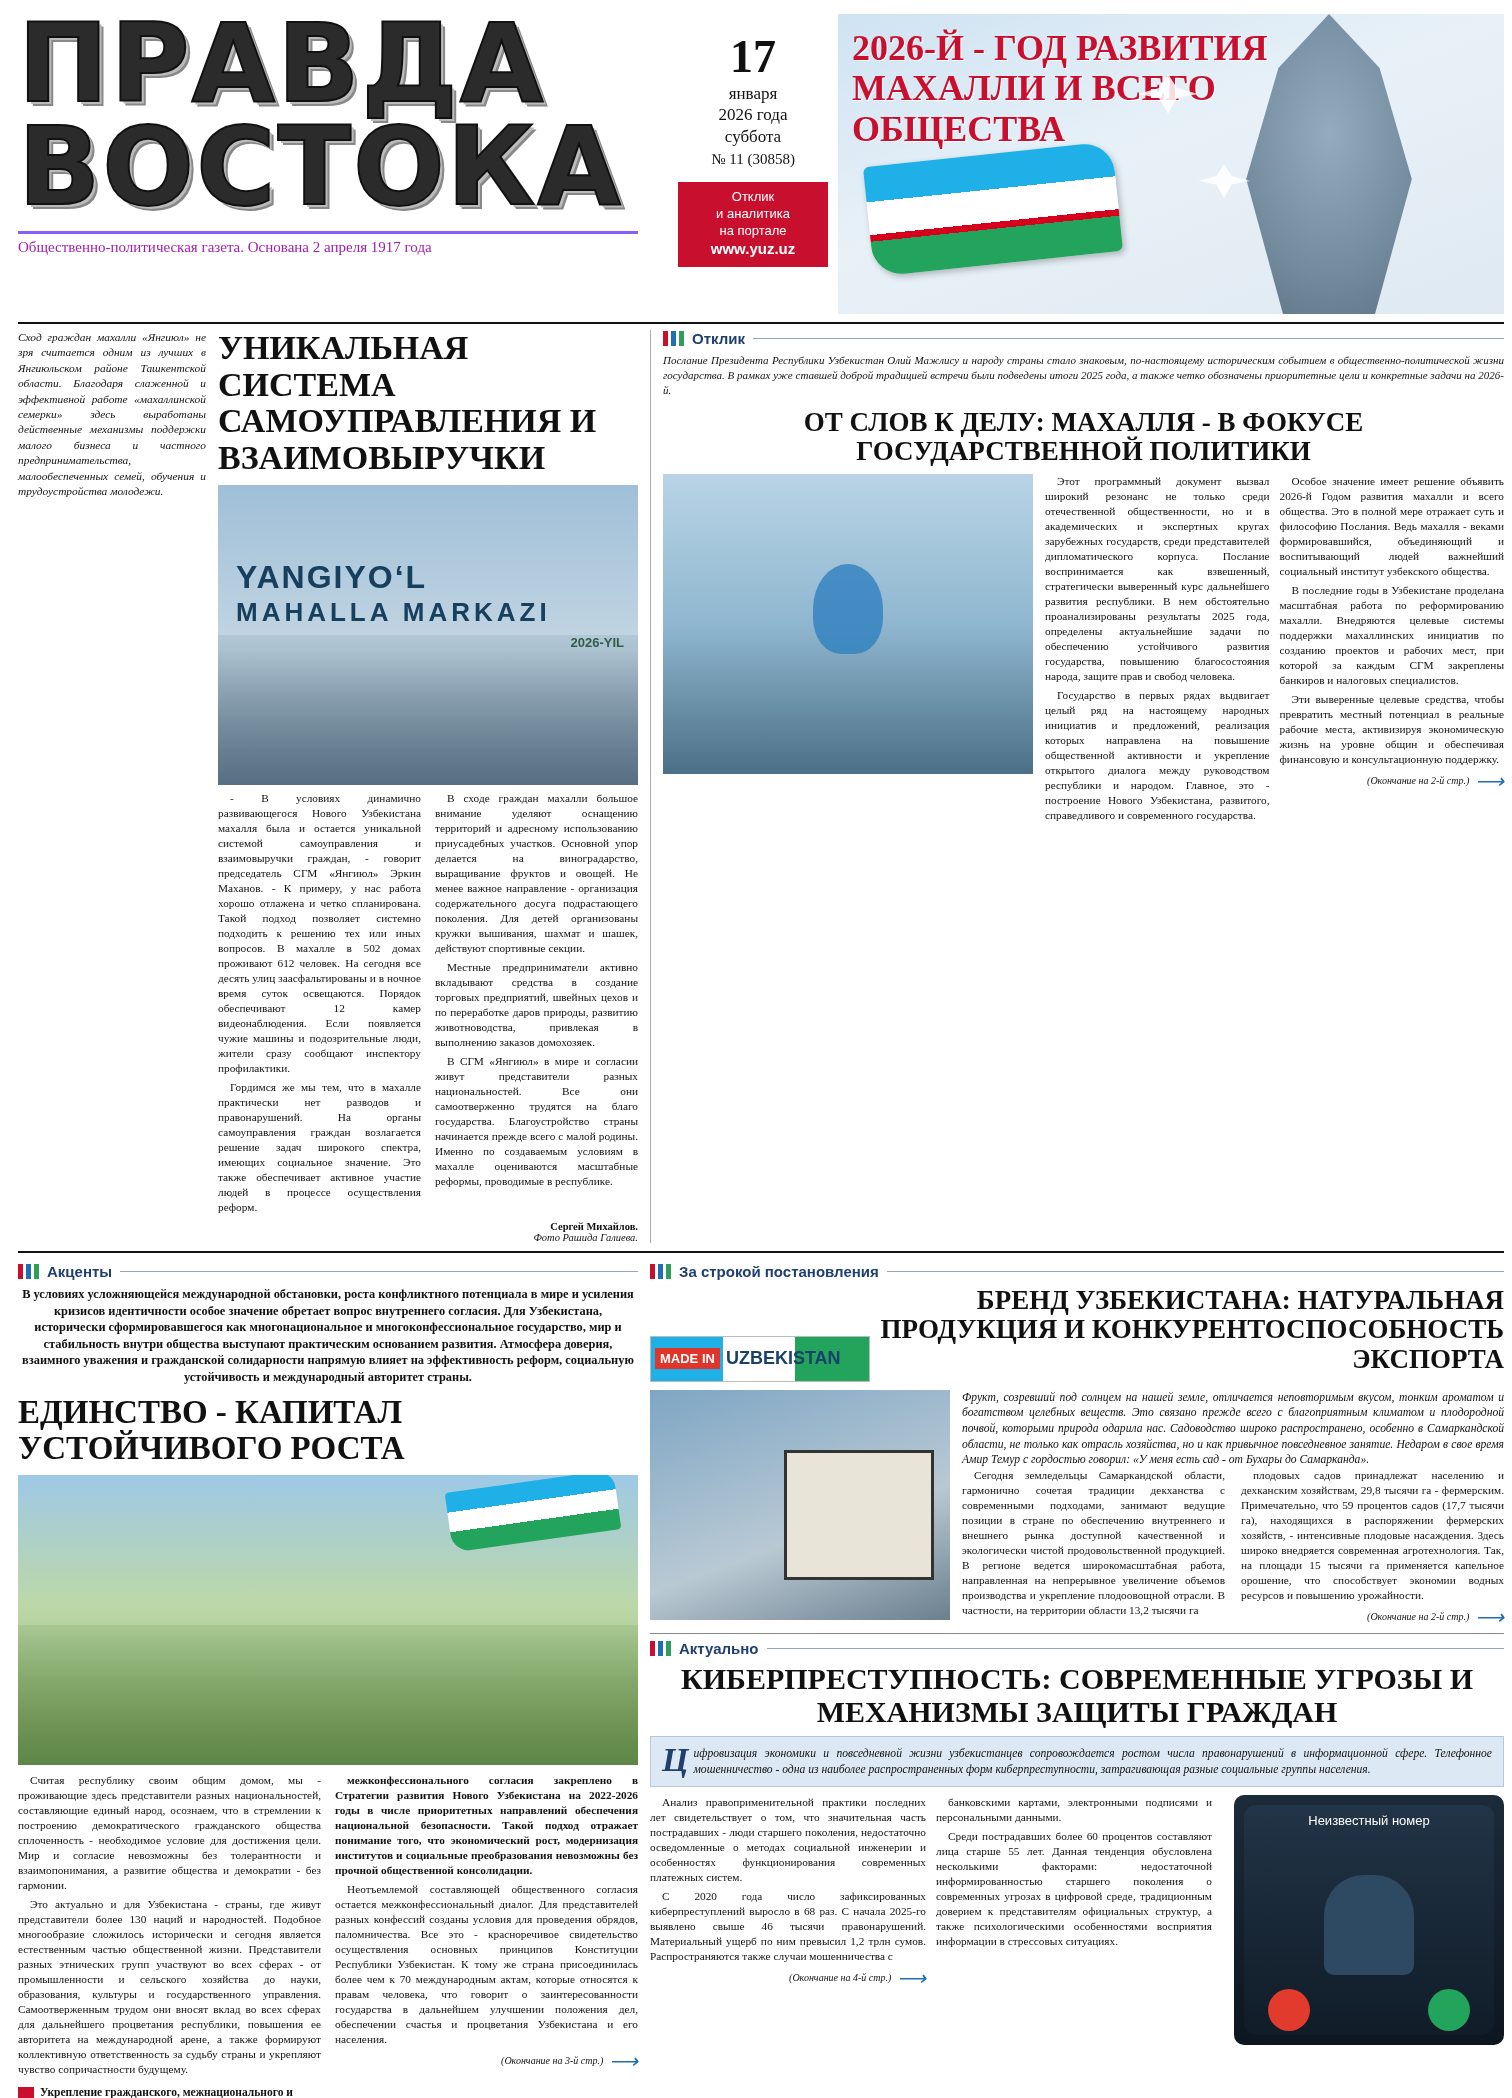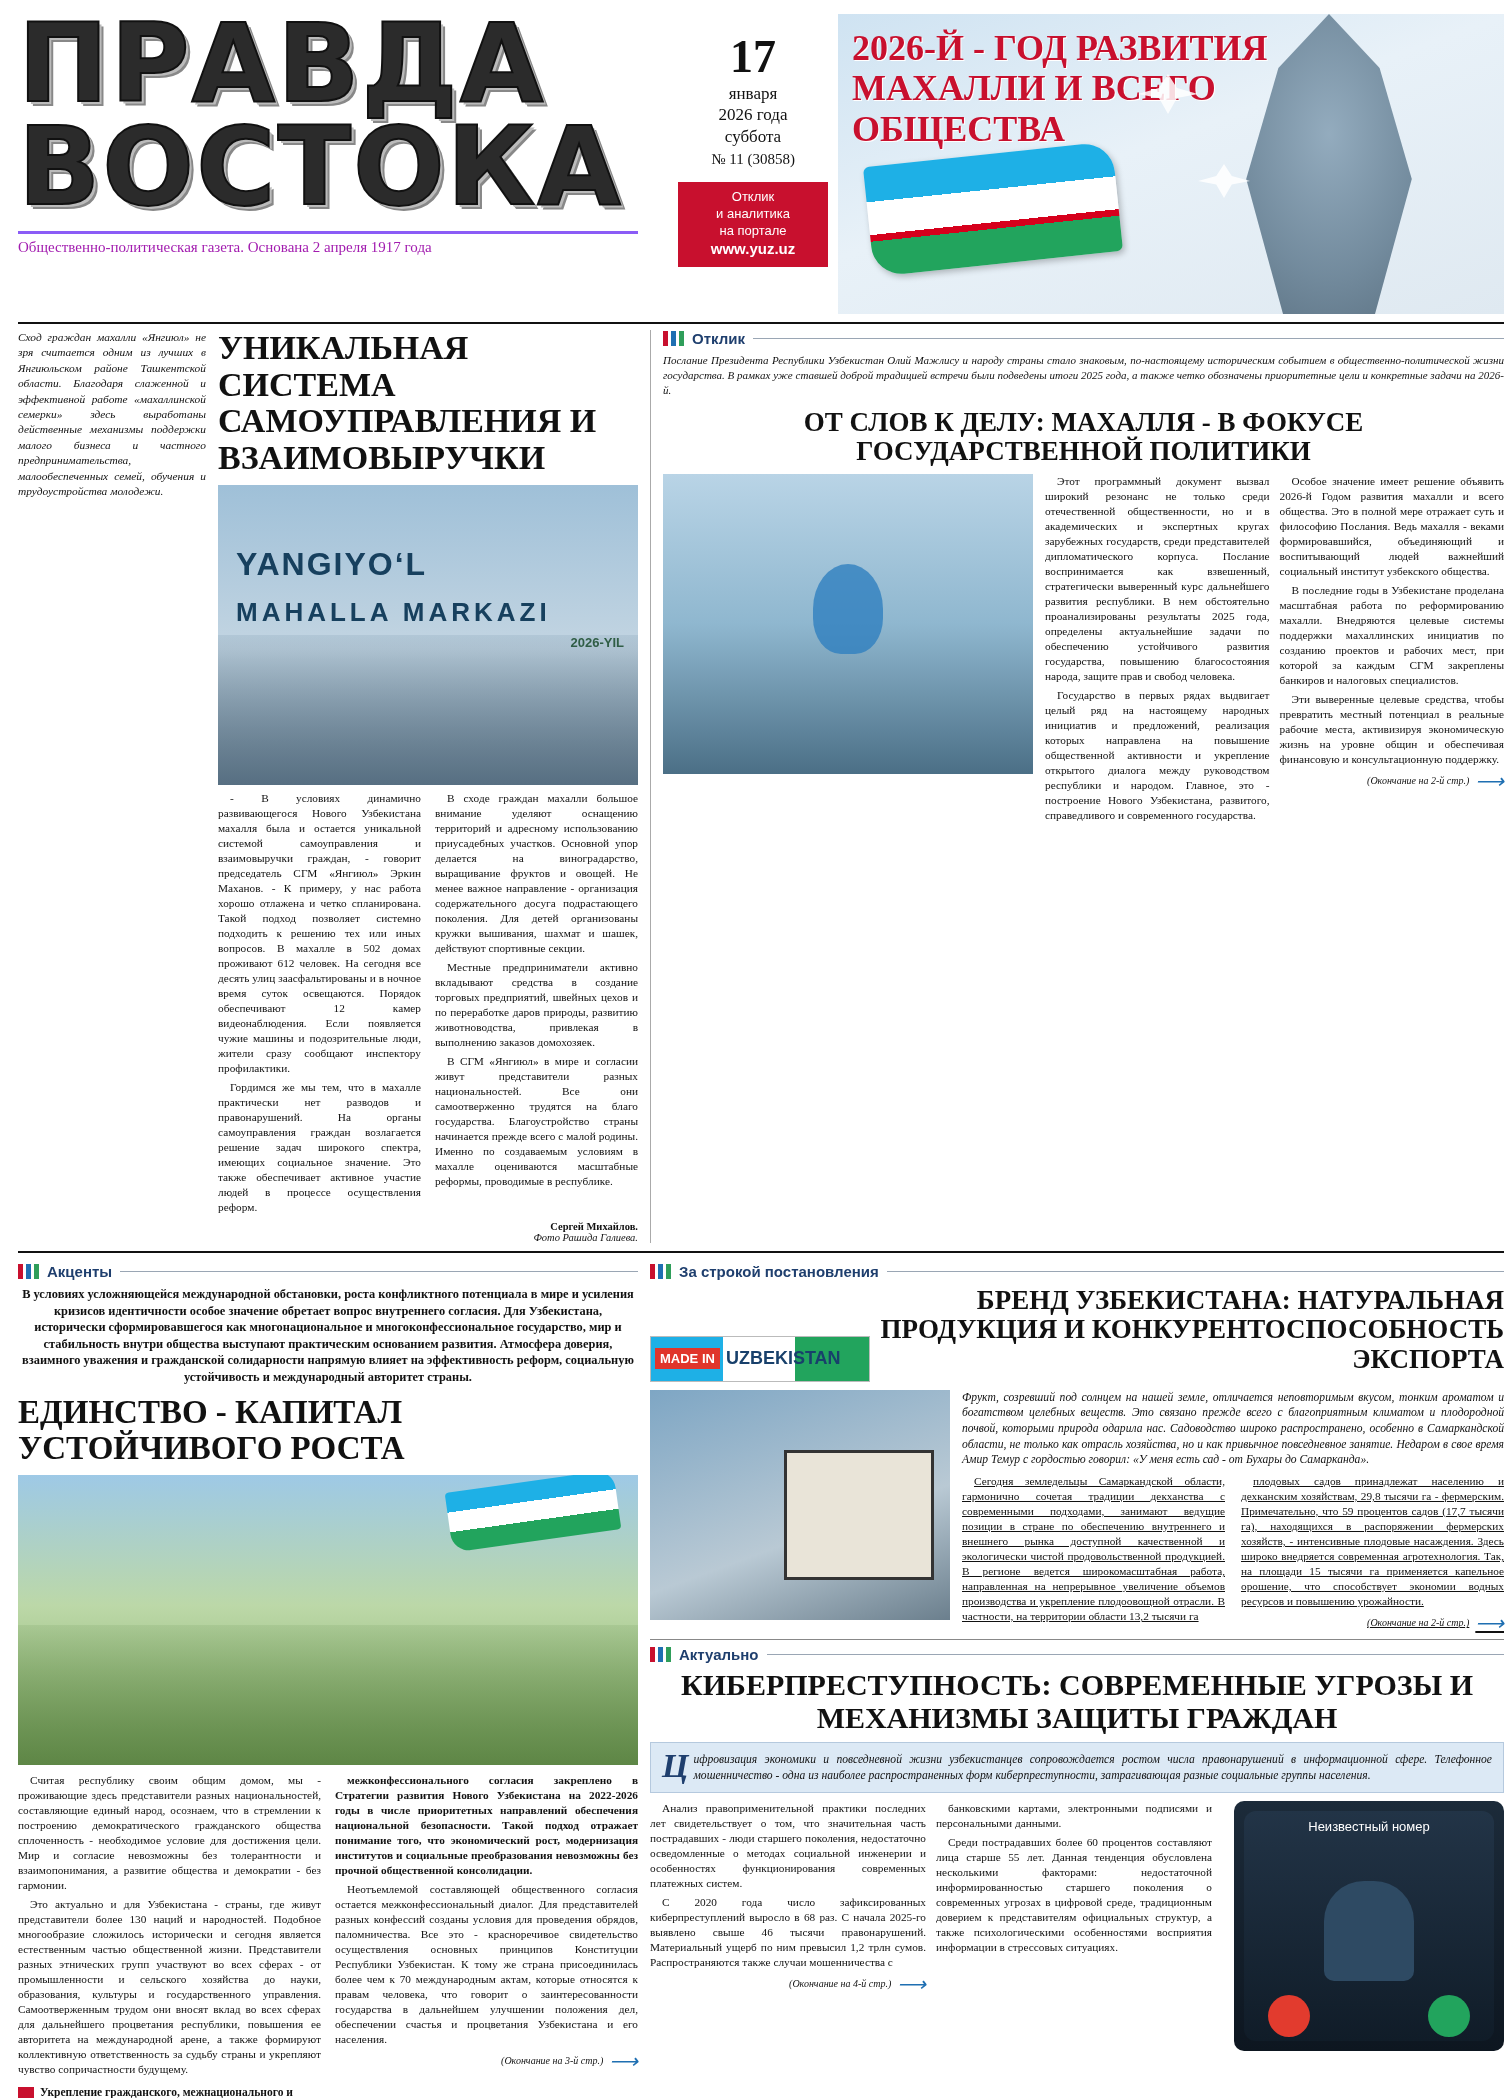--- a/index.html
+++ b/index.html
@@ -201,21 +201,21 @@
 
   <div class="top-section">
 
     <div class="col-a">
       <div class="intro-italic">Сход граждан махалли «Янгиюл» не зря считается одним из лучших в Янгиюльском районе Ташкентской области. Благодаря слаженной и эффективной работе «махаллинской семерки» здесь выработаны действенные механизмы поддержки малого бизнеса и частного предпринимательства, малообеспеченных семей, обучения и трудоустройства молодежи.</div>
     </div>
 
     <div class="col-b">
       <h2 class="head main-head">УНИКАЛЬНАЯ СИСТЕМА САМОУПРАВЛЕНИЯ И ВЗАИМОВЫРУЧКИ</h2>
       <div class="photo photo-main">
-        <div style="position:absolute;left:18px;top:61px;font-family:'Liberation Sans',sans-serif;font-weight:bold;font-size:32px;color:#17405e;letter-spacing:2px;">YANGIYO‘L</div>
+        <div style="position:absolute;left:18px;top:74px;font-family:'Liberation Sans',sans-serif;font-weight:bold;font-size:32px;color:#17405e;letter-spacing:2px;">YANGIYO‘L</div>
         <div style="position:absolute;left:18px;top:112px;font-family:'Liberation Sans',sans-serif;font-weight:bold;font-size:26px;color:#17405e;letter-spacing:4px;">MAHALLA MARKAZI</div>
         <div style="position:absolute;right:14px;top:150px;font-family:'Liberation Sans',sans-serif;font-size:13px;color:#1c4f2a;font-weight:bold;">2026-YIL</div>
         <div style="position:absolute;left:0;bottom:0;width:100%;height:150px;background:linear-gradient(180deg,rgba(120,150,170,.2),rgba(70,95,115,.75));"></div>
       </div>
       <div class="body-text two-col">
         <p>- В условиях динамично развивающегося Нового Узбекистана махалля была и остается уникальной системой самоуправления и взаимовыручки граждан, - говорит председатель СГМ «Янгиюл» Эркин Маханов. - К примеру, у нас работа хорошо отлажена и четко спланирована. Такой подход позволяет системно подходить к решению тех или иных вопросов. В махалле в 502 домах проживают 612 человек. На сегодня все десять улиц заасфальтированы и в ночное время суток освещаются. Порядок обеспечивают 12 камер видеонаблюдения. Если появляется чужие машины и подозрительные люди, жители сразу сообщают инспектору профилактики.</p>
         <p>Гордимся же мы тем, что в махалле практически нет разводов и правонарушений. На органы самоуправления граждан возлагается решение задач широкого спектра, имеющих социальное значение. Это также обеспечивает активное участие людей в процессе осуществления реформ.</p>
         <p>В сходе граждан махалли большое внимание уделяют оснащению территорий и адресному использованию приусадебных участков. Основной упор делается на виноградарство, выращивание фруктов и овощей. Не менее важное направление - организация содержательного досуга подрастающего поколения. Для детей организованы кружки вышивания, шахмат и шашек, действуют спортивные секции.</p>
         <p>Местные предприниматели активно вкладывают средства в создание торговых предприятий, швейных цехов и по переработке даров природы, развитию животноводства, привлекая в выполнению заказов домохозяек.</p>
         <p>В СГМ «Янгиюл» в мире и согласии живут представители разных национальностей. Все они самоотверженно трудятся на благо государства. Благоустройство страны начинается прежде всего с малой родины. Именно по создаваемым условиям в махалле оцениваются масштабные реформы, проводимые в республике.</p>
@@ -324,21 +324,21 @@
           <span style="color:#18406b;margin-left:6px;font-size:18px;">UZBEKISTAN</span>
         </div>
         <h2 class="head brand-head" style="flex:1;">БРЕНД УЗБЕКИСТАНА: НАТУРАЛЬНАЯ ПРОДУКЦИЯ И КОНКУРЕНТОСПОСОБНОСТЬ ЭКСПОРТА</h2>
       </div>
 
       <div style="margin-top:8px;">
         <div class="photo photo-brand">
           <div style="position:absolute;right:16px;top:60px;width:150px;height:130px;background:#e9e4d8;border:3px solid #333;"></div>
         </div>
         <div class="lead-italic">Фрукт, созревший под солнцем на нашей земле, отличается неповторимым вкусом, тонким ароматом и богатством целебных веществ. Это связано прежде всего с благоприятным климатом и плодородной почвой, которыми природа одарила нас. Садоводство широко распространено, особенно в Самаркандской области, не только как отрасль хозяйства, но и как привычное повседневное занятие. Недаром в свое время Амир Темур с гордостью говорил: «У меня есть сад - от Бухары до Самарканда».</div>
-        <div style="display:flex;gap:16px;margin-top:6px;text-decoration:underline;">
+        <div style="display:flex;gap:16px;">
           <div class="body-text" style="flex:1;">
             <p>Сегодня земледельцы Самаркандской области, гармонично сочетая традиции декханства с современными подходами, занимают ведущие позиции в стране по обеспечению внутреннего и внешнего рынка доступной качественной и экологически чистой продовольственной продукцией. В регионе ведется широкомасштабная работа, направленная на непрерывное увеличение объемов производства и укрепление плодоовощной отрасли. В частности, на территории области 13,2 тысячи га</p>
           </div>
           <div class="body-text" style="flex:1;">
             <p>плодовых садов принадлежат населению и дехканским хозяйствам, 29,8 тысячи га - фермерским. Примечательно, что 59 процентов садов (17,7 тысячи га), находящихся в распоряжении фермерских хозяйств, - интенсивные плодовые насаждения. Здесь широко внедряется современная агротехнология. Так, на площади 15 тысячи га применяется капельное орошение, что способствует экономии водных ресурсов и повышению урожайности.</p>
             <div class="cont">
               <span>(Окончание на 2-й стр.)</span>
               <span class="arrow">⟶</span>
             </div>
           </div>

